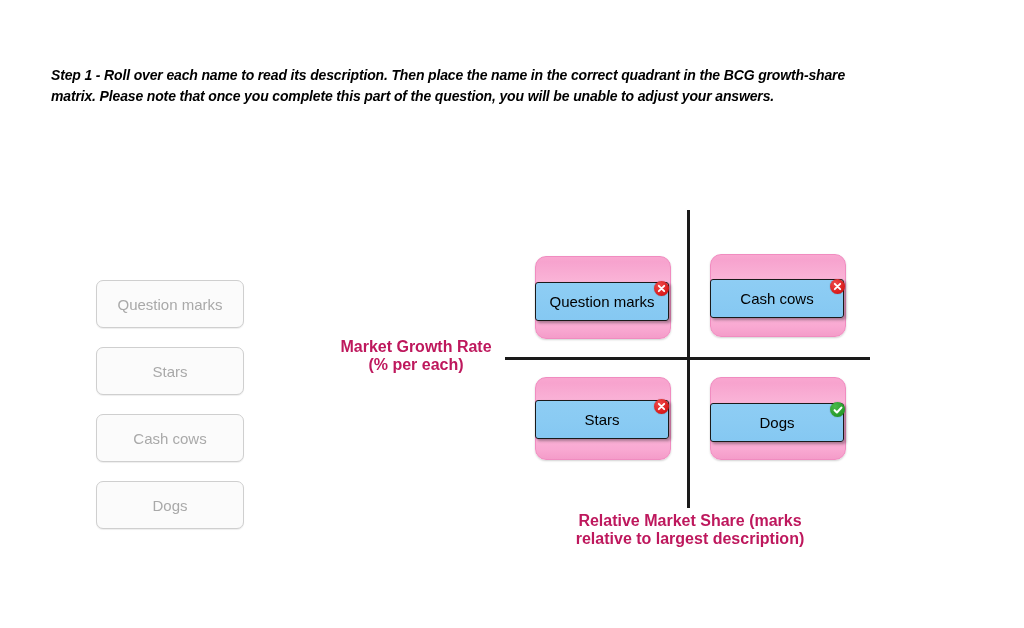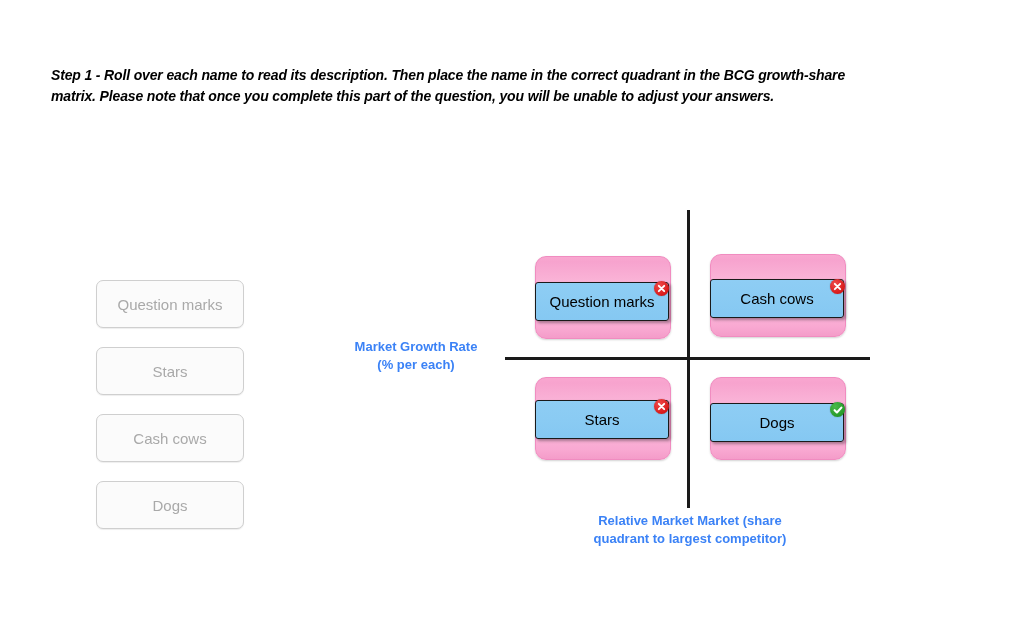--- a/index.html
+++ b/index.html
@@ -77,23 +77,23 @@
   }
   #axis-horizontal {
     left: 505px;
     top: 357px;
     width: 365px;
     height: 2.5px;
   }
 
   .axis-label {
     position: absolute;
-    font-size: 13px;
+    font-size: 16px;
     font-weight: bold;
-    color: #3b82f6;
+    color: #be185d;
     line-height: 17.5px;
     text-align: center;
   }
   #y-axis-label {
     left: 318px;
     top: 338px;
     width: 196px;
   }
   #x-axis-label {
     left: 570px;
@@ -200,22 +200,22 @@
 
   <div class="axis-line" id="axis-vertical"></div>
   <div class="axis-line" id="axis-horizontal"></div>
 
   <div class="axis-label" id="y-axis-label">
     <div>Market Growth Rate</div>
     <div>(% per each)</div>
   </div>
 
   <div class="axis-label" id="x-axis-label">
-    <div>Relative Market Market (share</div>
-    <div>quadrant to largest competitor)</div>
+    <div>Relative Market Share (marks</div>
+    <div>relative to largest description)</div>
   </div>
 
   <div class="dropzone" id="dz-q1"></div>
   <div class="dropzone" id="dz-q2"></div>
   <div class="dropzone" id="dz-q3"></div>
   <div class="dropzone" id="dz-q4"></div>
 
   <div class="placed-card" id="card-q1">
     <span class="placed-card-label">Question marks</span>
   </div>

